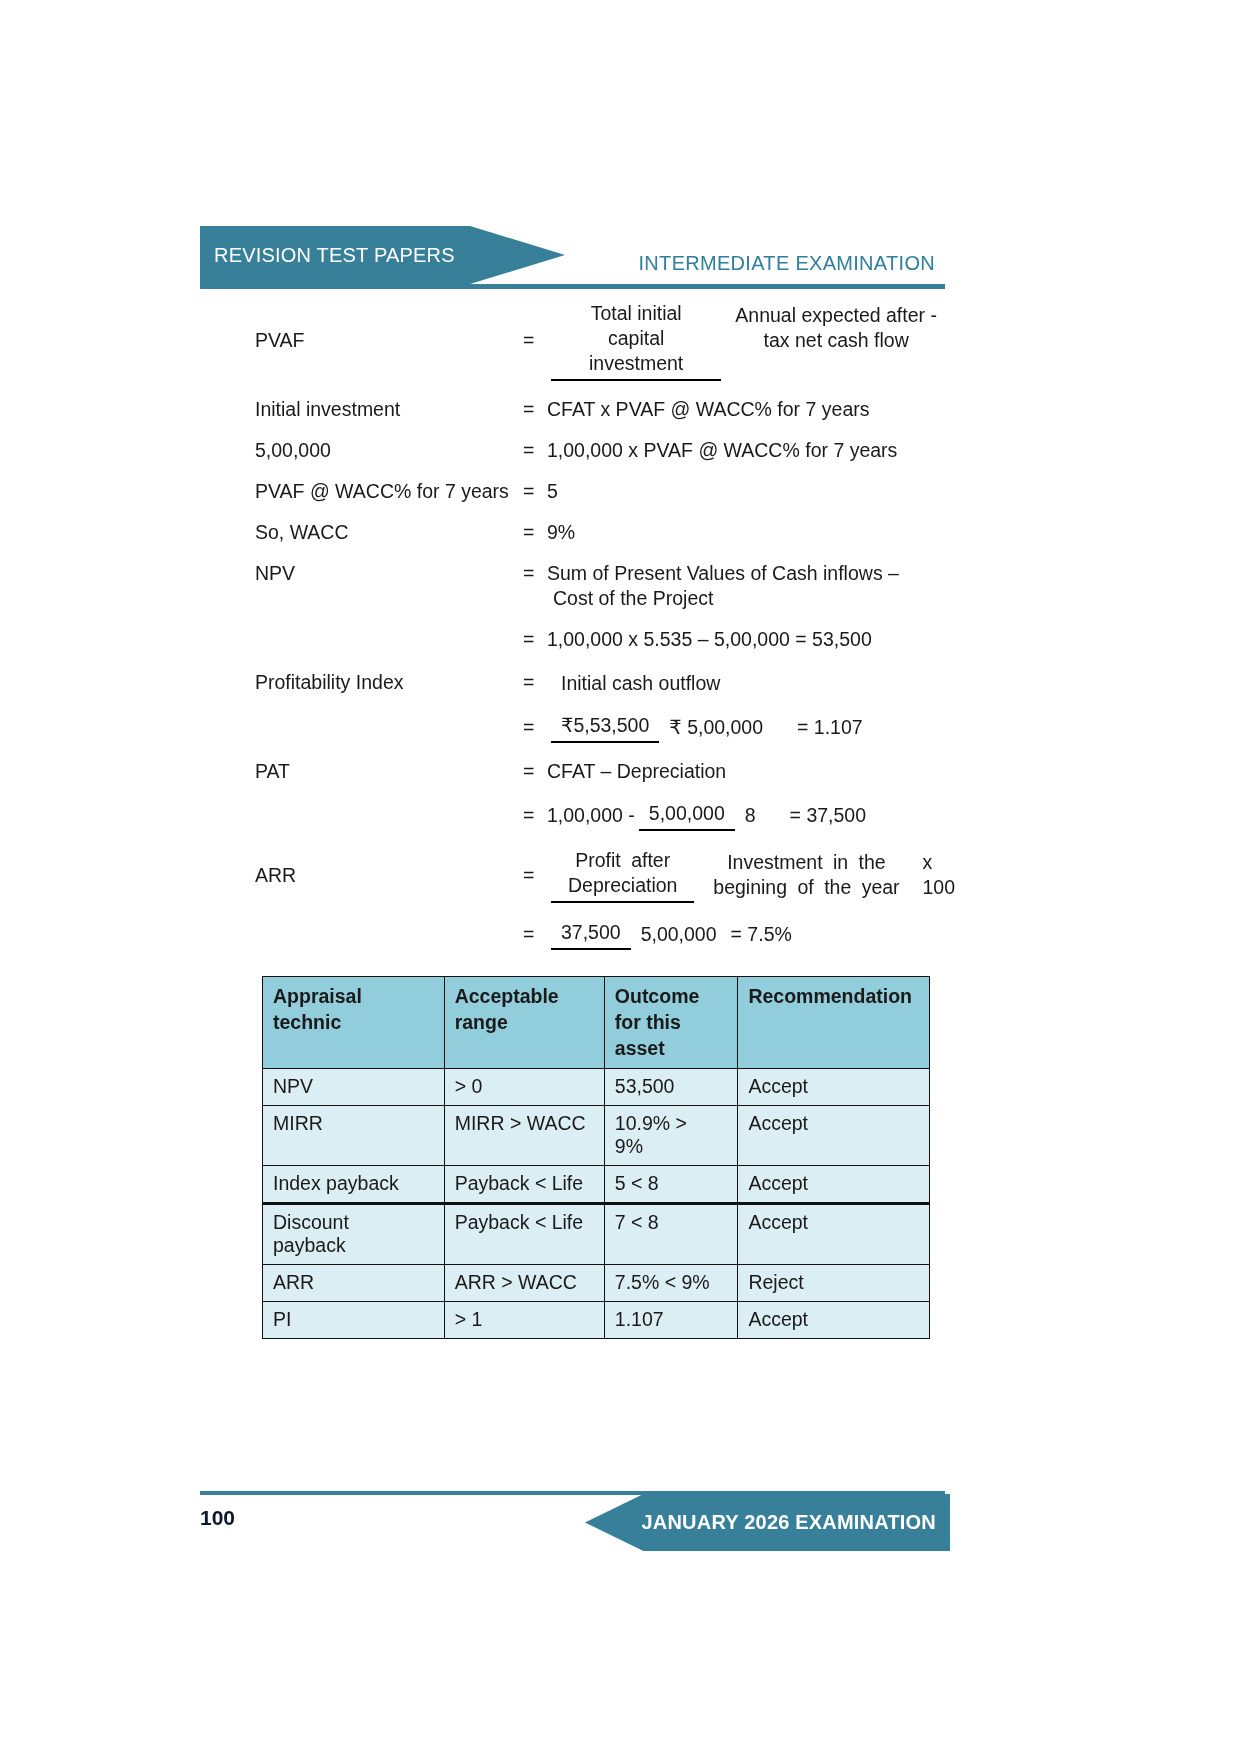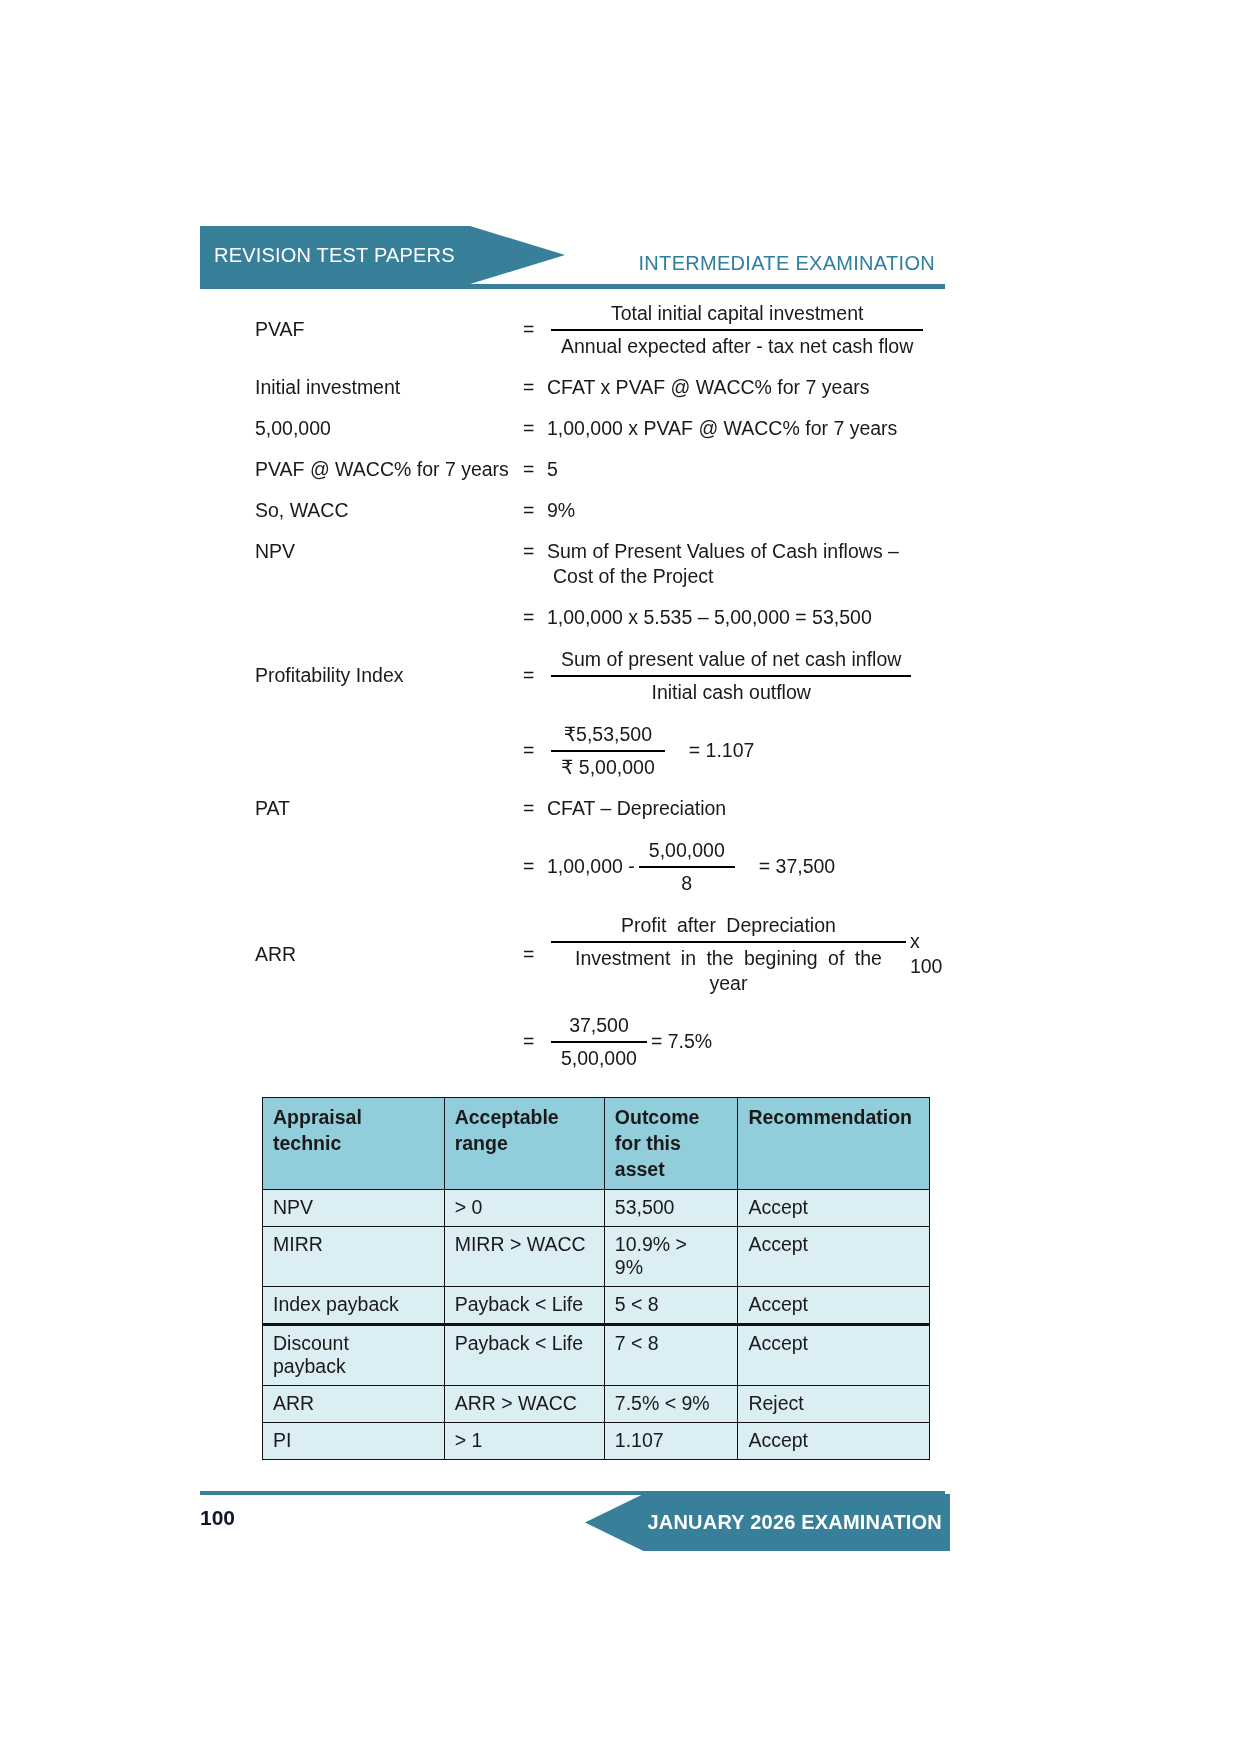--- a/index.html
+++ b/index.html
@@ -43,21 +43,21 @@
     display:flex; align-items:center;
     font-size:19.5px; line-height:25px;
     margin-bottom:16px;
   }
   .frow.top { align-items:flex-start; }
   .flabel { width:268px; flex-shrink:0; }
   .feq { width:24px; flex-shrink:0; }
   .fval { display:flex; align-items:center; flex-wrap:nowrap; }
   .fval.block { display:block; }
   .frac {
-    display:inline-flex; flex-direction:column; text-align:center;
+    display:inline-flex; flex-direction:row; text-align:center;
     vertical-align:middle; margin:0 4px;
   }
   .frac .num { display:block; border-bottom:2px solid #000; padding:1px 10px 3px; }
   .frac .den { display:block; padding:3px 10px 0; }
   .wide-sp { word-spacing:5px; }
   .indent2 { padding-left:6px; }
   .after-frac { margin-left:20px; white-space:nowrap; }
   .mb-lg { margin-bottom:20px; }
 
   
@@ -80,21 +80,21 @@
   
   .ftr-line {
     position:absolute; left:200px; top:1491px; width:745px; height:4px;
     background:#38809A;
   }
   .ftr-banner {
     position:absolute; left:585px; top:1494px; width:365px; height:57px;
     background:#38809A;
     clip-path:polygon(0 50%, 16% 0, 100% 0, 100% 100%, 16% 100%);
     display:flex; align-items:center; justify-content:flex-end;
-    padding-right:8px;
+    padding-right:14px;
   }
   .ftr-banner span {
     color:#ffffff; font-size:20px; font-weight:bold; letter-spacing:0.2px;
   }
   .ftr-page {
     position:absolute; left:200px; top:1506px;
     color:#0f172a; font-size:21px; font-weight:bold;
   }
 </style>
 </head>
@@ -168,21 +168,20 @@
       <div class="fval">
           <span>1,00,000 x 5.535 – 5,00,000 = 53,500</span>
         </div>
     </div>
 
     <div class="frow">
       <div class="flabel">Profitability Index</div>
       <div class="feq">=</div>
       <div class="fval">
         <span class="frac">
-          <span class="num">Sum of present value of net cash inflow</span>
           <span class="den">Initial cash outflow</span>
         </span>
       </div>
     </div>
 
     <div class="frow">
       <div class="flabel"></div>
       <div class="feq">=</div>
       <div class="fval">
         <span class="frac">

